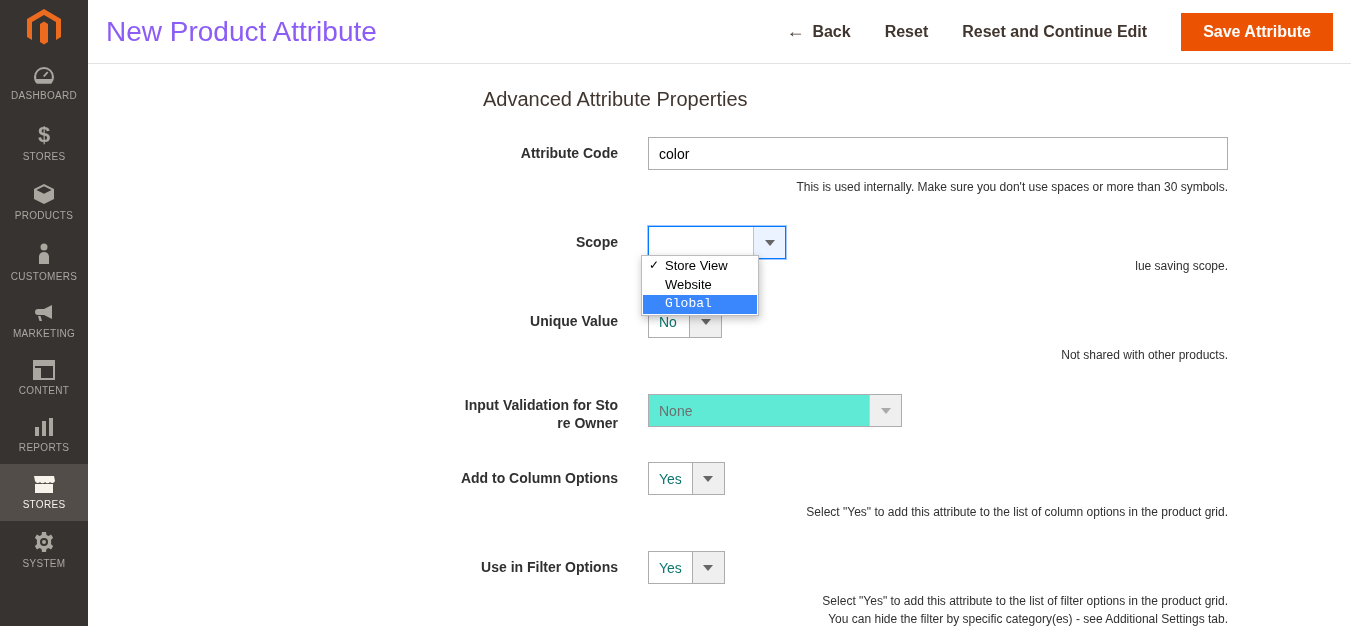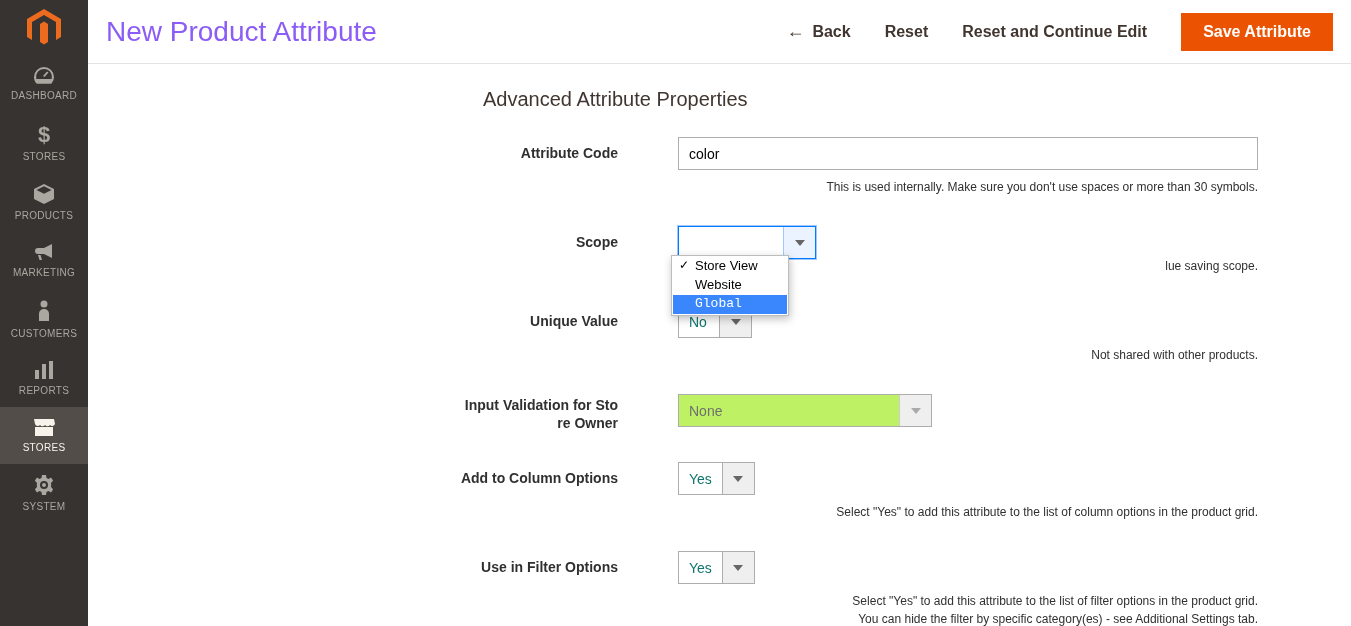--- a/index.html
+++ b/index.html
@@ -23,28 +23,28 @@
   .page-title { font-size: 28px; font-weight: 400; color: #8b5cf6; flex: 1; }
   .topbar-actions { display: flex; align-items: center; gap: 34px; }
   .action-link { color: #41362f; font-size: 16px; font-weight: 600; cursor: pointer; display: inline-flex; align-items: center; gap: 8px; }
   .btn-primary { background: #eb5202; color: #fff; font-size: 16px; font-weight: 600; padding: 10px 22px; border: none; cursor: pointer; }
   
   .content { padding: 24px 40px 40px 40px; }
   .section-title { font-size: 20px; color: #41362f; font-weight: 400; margin-left: 355px; margin-bottom: 26px; }
   
   .form-row { display: flex; align-items: flex-start; margin-bottom: 30px; position: relative; }
   .form-label { width: 520px; text-align: right; padding-right: 30px; padding-top: 8px; font-weight: 600; color: #303030; font-size: 14px; flex-shrink: 0; }
-  .form-control-wrap { flex: 1; max-width: 580px; margin-left: 30px; }
+  .form-control-wrap { flex: 1; max-width: 580px; }
   .form-help { font-size: 12px; color: #303030; margin-top: 8px; line-height: 1.5; text-align: right; }
   
   .text-input { width: 100%; height: 33px; border: 1px solid #adadad; padding: 0 10px; font-size: 14px; background: #fff; }
   
   .select-wrap { display: inline-flex; border: 1px solid #adadad; height: 33px; background: #fff; position: relative; }
   .select-wrap.focused { border-color: #007bff; box-shadow: 0 0 0 1px #9ec8ff; gap: 32px; }
-  .select-wrap.disabled { background: #bef264; }
+  .select-wrap.disabled { background: #5eead4; }
   .select-value { padding: 0 10px; display: flex; align-items: center; min-width: 40px; font-size: 14px; color: #0f766e; }
   .select-wrap.disabled .select-value { color: #6f6f6f; }
   .select-arrow-btn { width: 32px; border-left: 1px solid #adadad; background: #efefef; display: flex; align-items: center; justify-content: center; }
   .select-wrap.disabled .select-arrow-btn { border-left-color: #ccc; }
   .select-wrap.focused .select-arrow-btn { background: #eaf3ff; border-left-color: #9ec8ff; }
   .select-wide .select-value { min-width: 220px; }
   .select-scope .select-value { min-width: 72px; }
   
   .dropdown-list { position: absolute; top: 28px; left: -8px; background: #fff; border: 1px solid #bcbcbc; box-shadow: 1px 3px 8px rgba(0,0,0,0.25); z-index: 10; min-width: 118px; font-size: 13px; padding: 1px; }
   .dropdown-option { padding: 1px 8px 1px 22px; cursor: default; position: relative; line-height: 1.3; color: #000; white-space: nowrap; }
@@ -82,34 +82,44 @@
     <div class="sidebar-item">
       <span class="sidebar-item-icon">
           <svg width="24" height="22" viewBox="0 0 24 22">
             <path fill="currentColor" d="M12 1 L22 6 L22 16 L12 21 L2 16 L2 6 Z M12 3.2 L4.5 7 L12 10.8 L19.5 7 Z M4 8.7 L11 12.2 L11 18.5 L4 15 Z M20 8.7 L20 15 L13 18.5 L13 12.2 Z"></path>
           </svg>
         </span>
       <span class="sidebar-item-label">PRODUCTS</span>
     </div>
     <div class="sidebar-item">
       <span class="sidebar-item-icon">
-          <svg width="24" height="20" viewBox="0 0 24 20">
-            <path fill="currentColor" d="M20 2v14l-8-4H6a3 3 0 0 1 0-6h6l8-4zM6 13l1.5 5H10l-1.5-5H6z"></path>
-          </svg>
-        </span>
-      <span class="sidebar-item-label">MARKETING</span>
-    </div>
-    <div class="sidebar-item">
-      <span class="sidebar-item-icon">
           <svg width="16" height="24" viewBox="0 0 16 24">
             <circle cx="8" cy="5" r="3.5" fill="currentColor"></circle>
             <path fill="currentColor" d="M8 10c-3 0-5 2-5 5v7h10v-7c0-3-2-5-5-5z"></path>
           </svg>
         </span>
       <span class="sidebar-item-label">CUSTOMERS</span>
+    </div>
+    <div class="sidebar-item">
+      <span class="sidebar-item-icon">
+          <svg width="24" height="20" viewBox="0 0 24 20">
+            <path fill="currentColor" d="M20 2v14l-8-4H6a3 3 0 0 1 0-6h6l8-4zM6 13l1.5 5H10l-1.5-5H6z"></path>
+          </svg>
+        </span>
+      <span class="sidebar-item-label">MARKETING</span>
+    </div>
+    <div class="sidebar-item">
+      <span class="sidebar-item-icon">
+          <svg width="22" height="20" viewBox="0 0 22 20">
+            <rect x="1" y="1" width="20" height="18" fill="none" stroke="currentColor" stroke-width="2"></rect>
+            <rect x="1" y="1" width="20" height="5" fill="currentColor"></rect>
+            <rect x="1" y="8" width="7" height="11" fill="currentColor"></rect>
+          </svg>
+        </span>
+      <span class="sidebar-item-label">CONTENT</span>
     </div>
     <div class="sidebar-item">
       <span class="sidebar-item-icon">
           <svg width="22" height="20" viewBox="0 0 22 20">
             <rect x="2" y="10" width="4" height="9" fill="currentColor"></rect>
             <rect x="9" y="4" width="4" height="15" fill="currentColor"></rect>
             <rect x="16" y="1" width="4" height="18" fill="currentColor"></rect>
           </svg>
         </span>
       <span class="sidebar-item-label">REPORTS</span>

